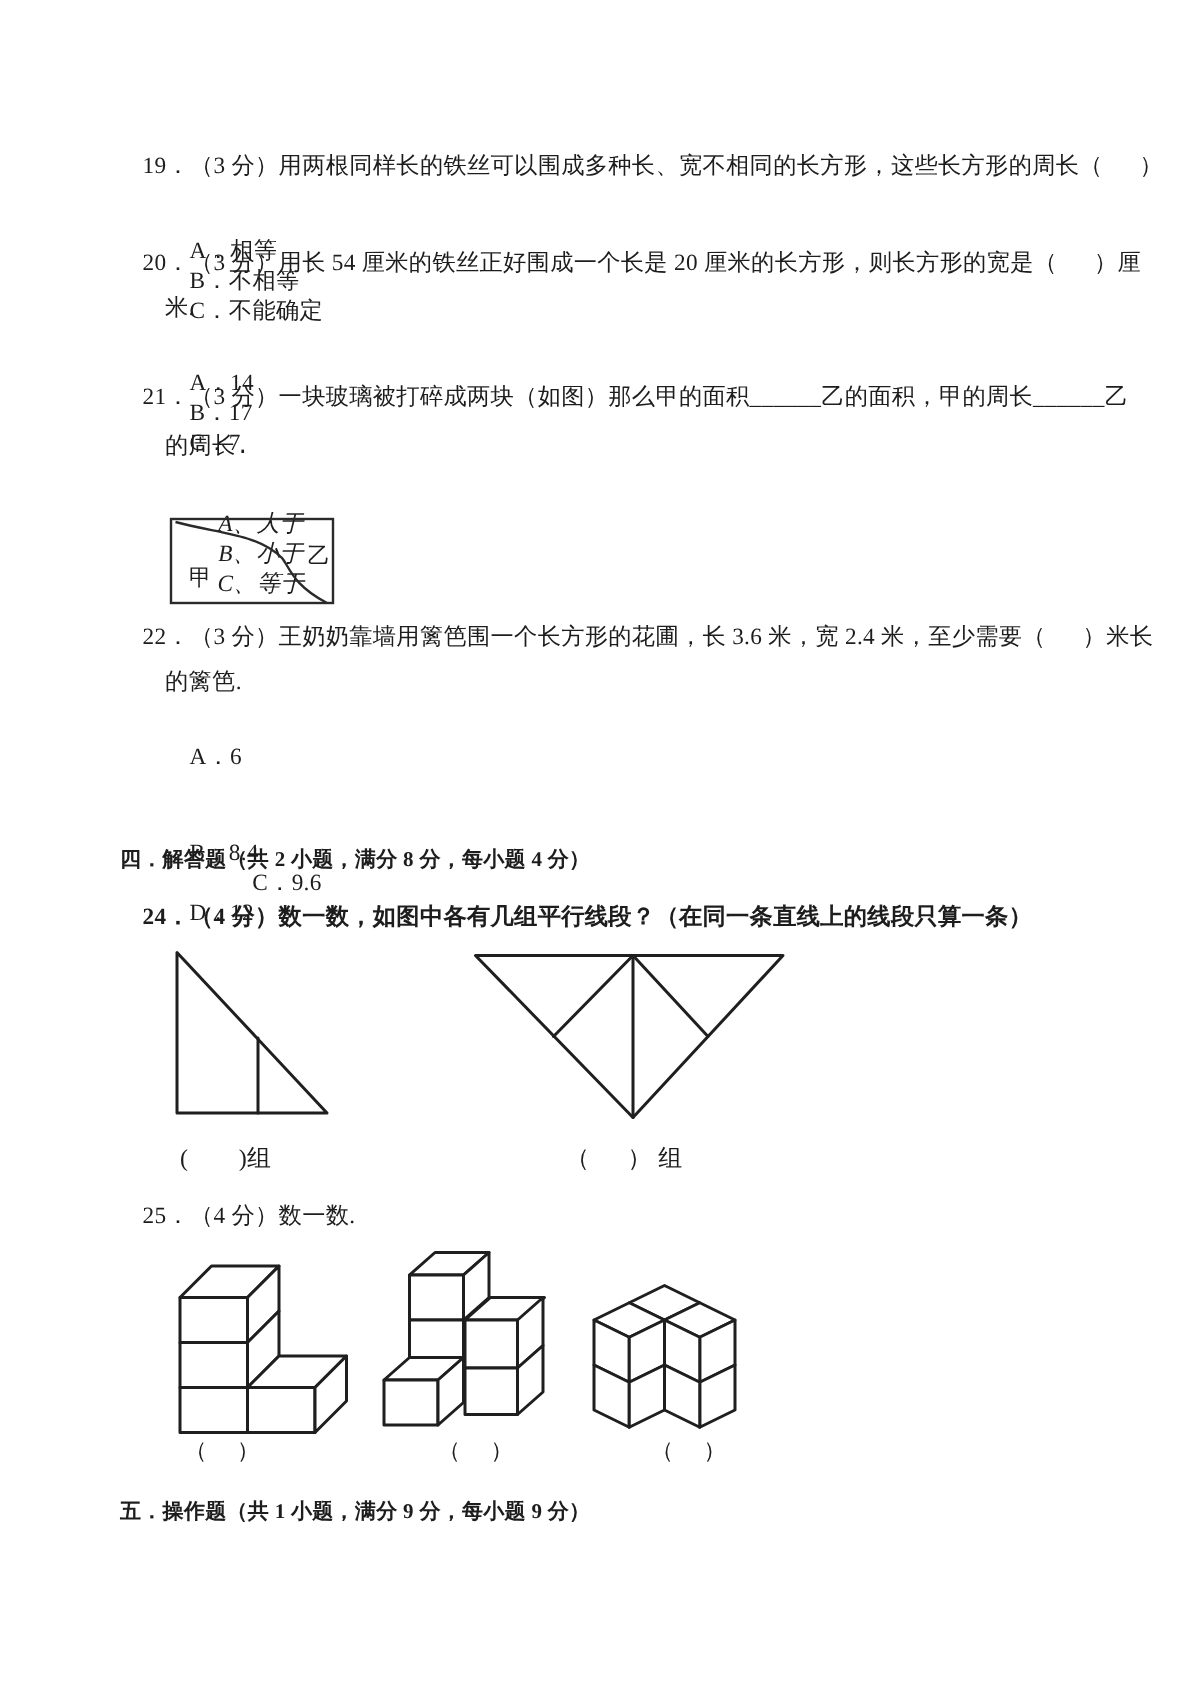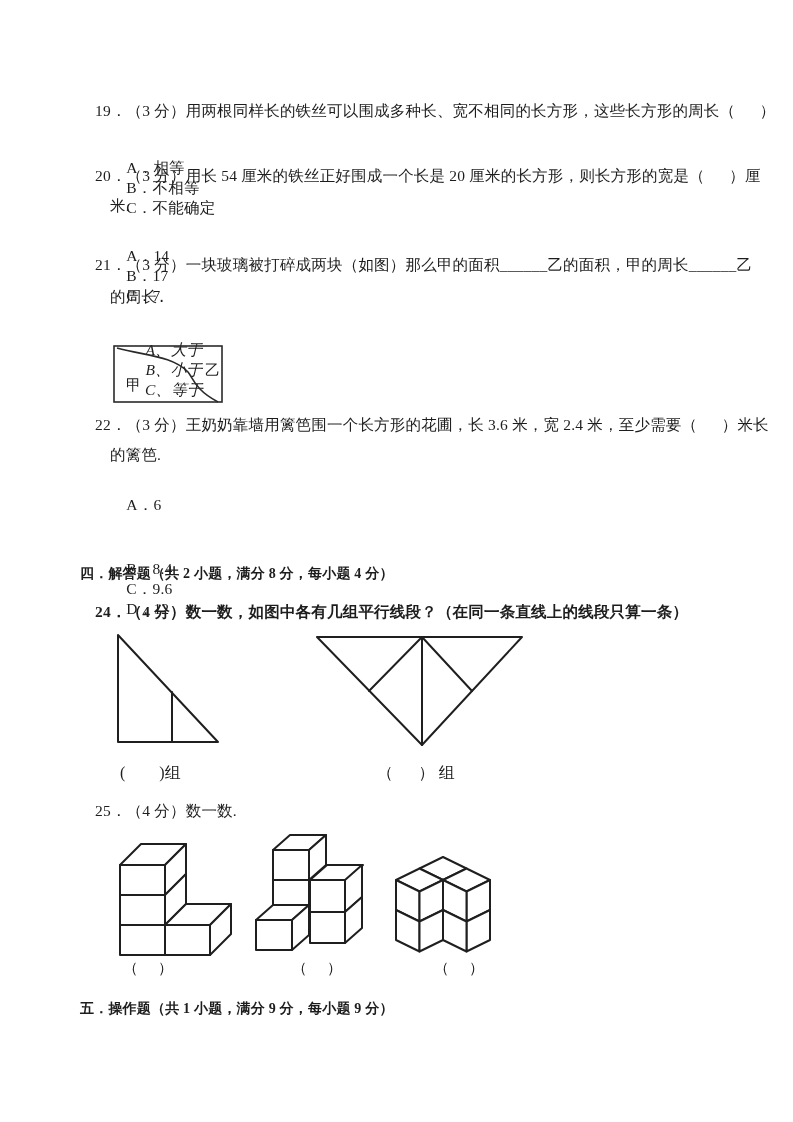--- a/index.html
+++ b/index.html
@@ -18,21 +18,21 @@
     line-height:20px;
     white-space:pre;
     letter-spacing:0.2px;
   }
   .sec { font-weight:bold; font-size:14px; }
   .optrow span { display:inline-block; }
   .opt3 span:nth-child(1){ width:177px;font-family:Liberation Serif, serif; }
   .opt3 span:nth-child(2){ width:183px; }
   .opt4 span:nth-child(1){ width:138px; }
   .opt4 span:nth-child(2){ width:142px;margin-top:44px; }
-  .opt4 span:nth-child(3){ width:130px; }
+  .opt4 span:nth-child(3){ width:130px;text-align:center; }
   .optn span:nth-child(1){ width:95px; }
   .optn span:nth-child(2){ width:95px; }
   .optn span { font-style:italic; }
   .fig { position:absolute; }
   svg { display:block; }
   .stroke { fill:none; stroke:#1f1f1f; stroke-width:2; stroke-linejoin:round; stroke-linecap:round; }
   .thin   { fill:none; stroke:#2a2a2a; stroke-width:1.6; stroke-linejoin:miter; }
   .face   { fill:#ffffff; stroke:#1f1f1f; stroke-width:2; stroke-linejoin:round; }
   .svgtxt { font-family:"Liberation Serif","DejaVu Serif",serif; font-size:15px; fill:#1d1d1d; }
 </style>

